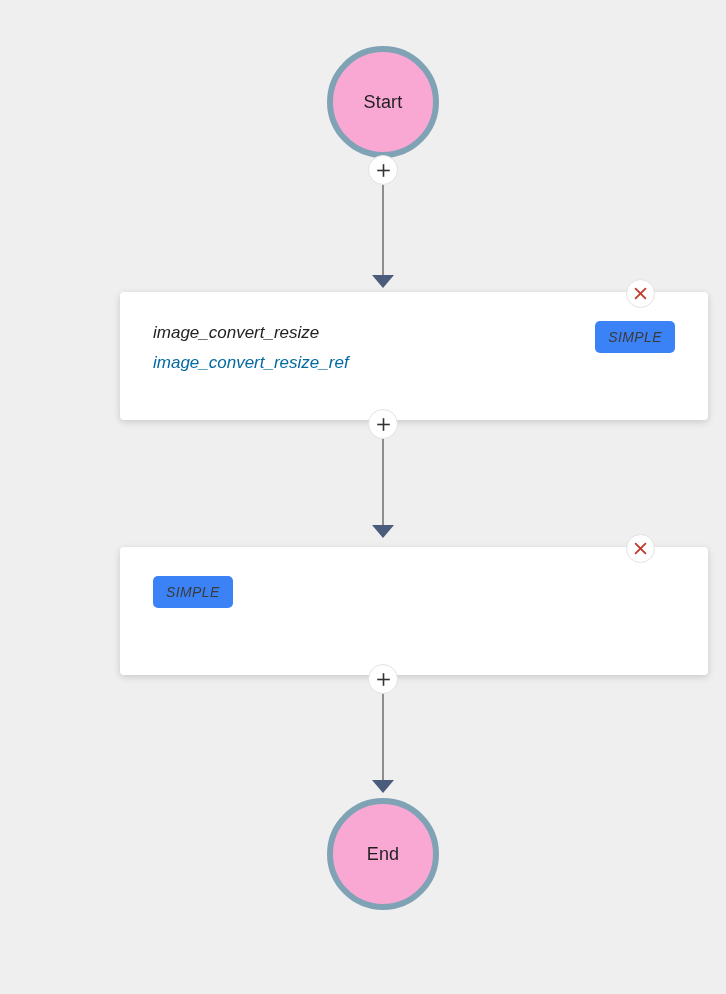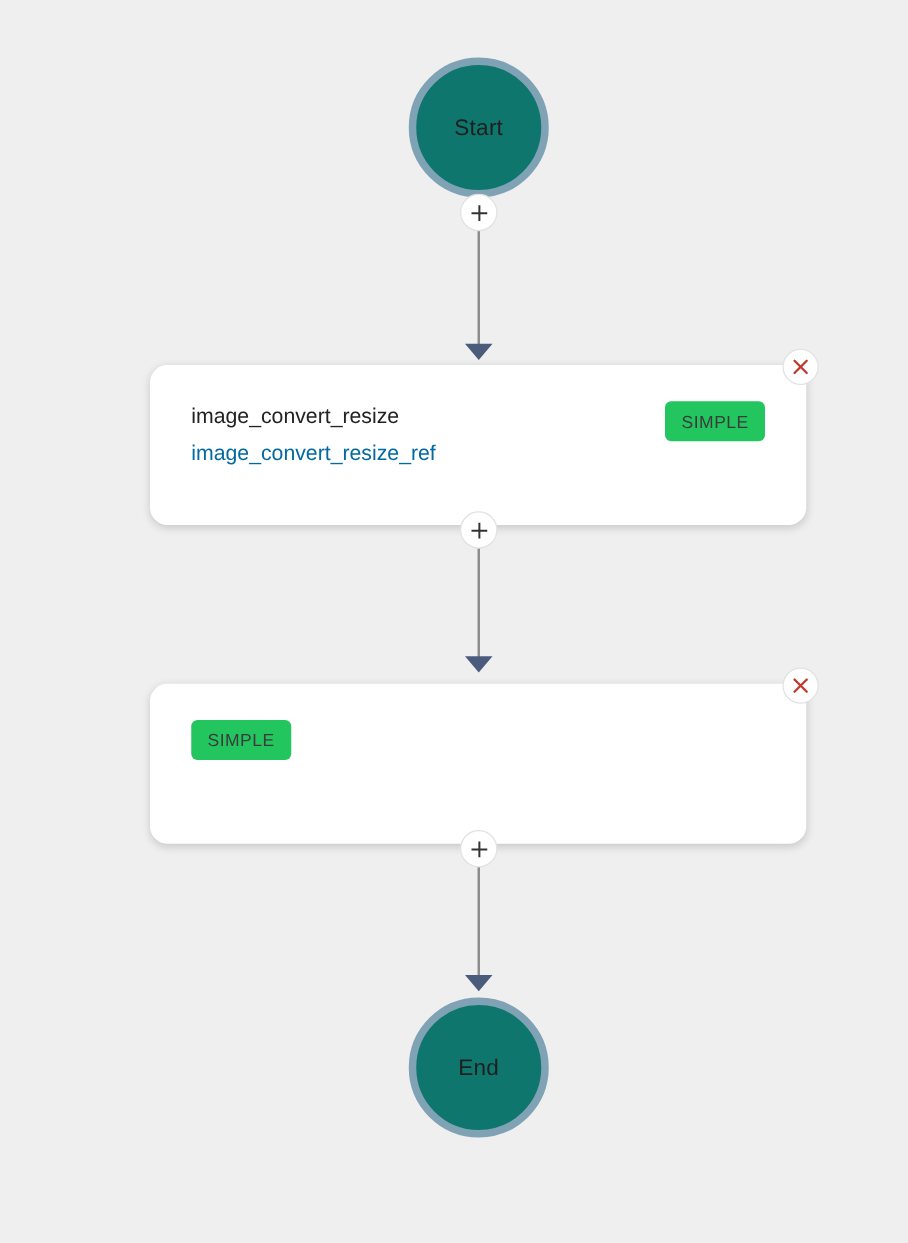--- a/index.html
+++ b/index.html
@@ -19,21 +19,21 @@
     height: 994px;
   }
 
   
   .terminal {
     position: absolute;
     width: 112px;
     height: 112px;
     box-sizing: border-box;
     border-radius: 50%;
-    background: #0f766e;
+    background: #f9a8d4;
     border: 6px solid #7fa3b5;
     display: flex;
     align-items: center;
     justify-content: center;
     z-index: 3;
   }
   .terminal-label {
     font-size: 18px;
     color: #1f1f1f;
     letter-spacing: 0.2px;
@@ -83,27 +83,28 @@
   }
   .plus-button svg { display: block; }
   #plus-1 { top: 155px; }
   #plus-2 { top: 409px; }
   #plus-3 { top: 664px; }
 
   
   .task-card {
     position: absolute;
     left: 120px;
-    width: 525px;
+    width: 588px;
     height: 128px;
     box-sizing: border-box;
     background: #ffffff;
-    border-radius: 14px;
+    border-radius: 4px;
     box-shadow: 0 2px 7px rgba(0, 0, 0, 0.16);
     z-index: 4;
+    font-style: italic;
   }
   #card-1 { top: 292px; }
   #card-2 { top: 547px; }
 
   .card-body {
     position: absolute;
     left: 33px;
     top: 32px;
     right: 33px;
     display: flex;
@@ -118,21 +119,21 @@
     margin-bottom: 13px;
     white-space: nowrap;
   }
   .card-subtitle {
     font-size: 17px;
     color: #0369a1;
     line-height: 1.0;
     white-space: nowrap;
   }
   .card-badge {
-    background: #22c55e;
+    background: #3b82f6;
     color: #3b3b3b;
     font-size: 14px;
     letter-spacing: 0.4px;
     padding: 8px 13px;
     border-radius: 5px;
     margin-top: -3px;
     white-space: nowrap;
   }
 
   

